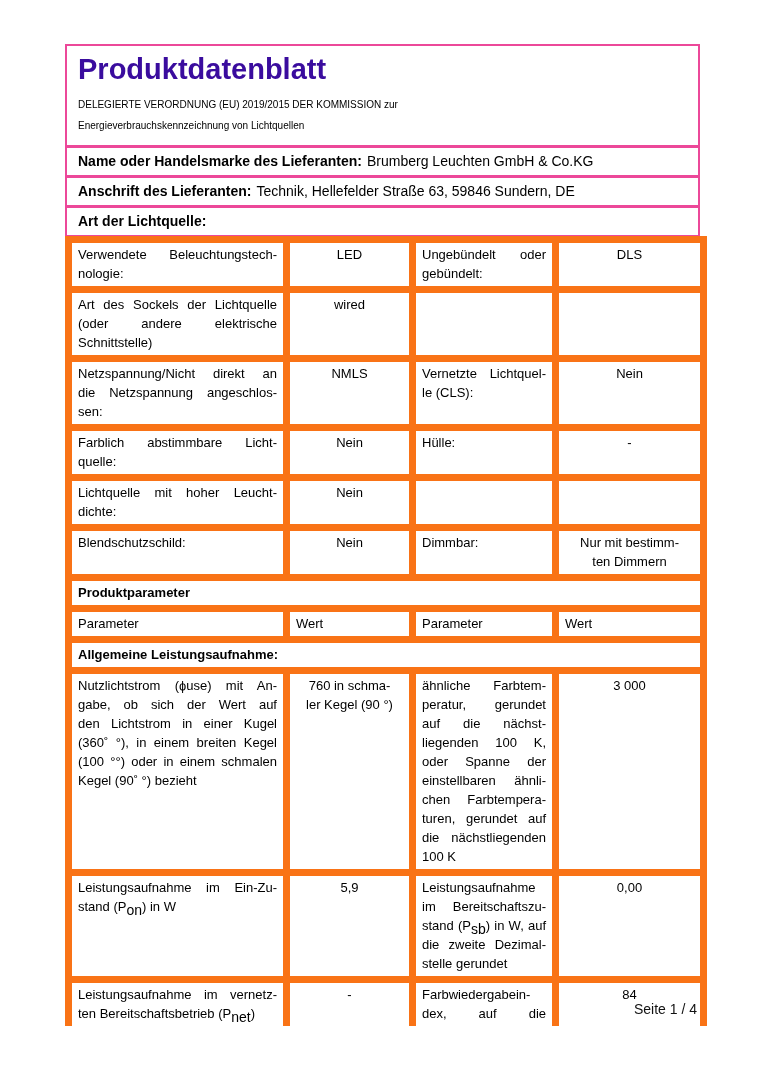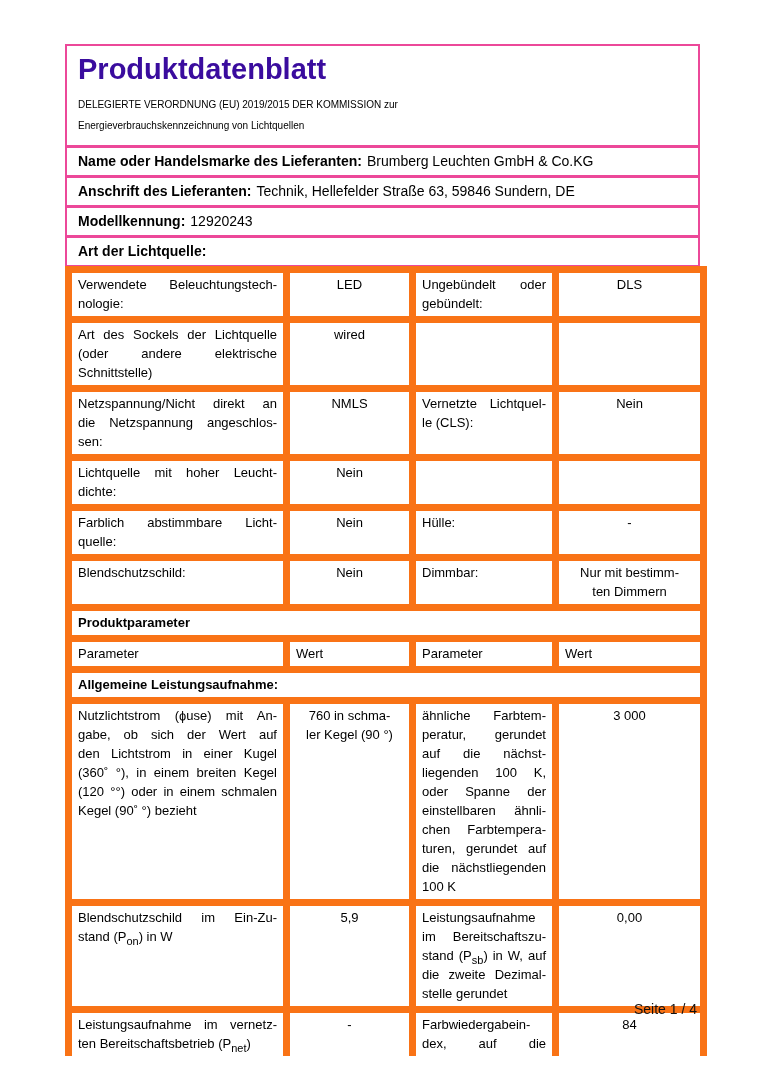--- a/index.html
+++ b/index.html
@@ -27,21 +27,21 @@
   }
   td.p{text-align:left;}
   td.p .jl{text-align:justify;text-align-last:justify;}
   td.p .ll{text-align:left;}
   td.v{text-align:center;white-space:pre-line;}
   td.sect{text-align:left;font-weight:bold;}
   tr.h40{height:40px;}tr.h65{height:47px;}tr.h60{height:60px;}tr.h38{height:38px;margin-left:35px;}
   tr.h22{height:22px;}tr.h26{height:26px;}
   tr.h76{height:76px;}tr.h188{height:188px;}tr.h97{height:97px;}
   tr.cut td{border-bottom:none;}
-  sub{font-size:11px;line-height:0;}
+  sub{font-size:14px;line-height:0;}
 
   .footer{position:absolute;top:1001px;left:65px;width:632px;text-align:right;font-size:14px;color:#111;}
 </style>
 </head>
 <body>
 
 <div class="doc">
 
   <div class="box title-box">
     <h1>Produktdatenblatt</h1>
@@ -49,23 +49,20 @@
       <div>DELEGIERTE VERORDNUNG (EU) 2019/2015 DER KOMMISSION zur</div>
       <div>Energieverbrauchskennzeichnung von Lichtquellen</div>
     </div>
   </div>
 
   <div class="box info-row">
     <span class="lbl">Name oder Handelsmarke des Lieferanten:</span><span class="val">Brumberg Leuchten GmbH &amp; Co.KG</span>
   </div>
   <div class="box info-row">
     <span class="lbl">Anschrift des Lieferanten:</span><span class="val">Technik, Hellefelder Straße 63, 59846 Sundern, DE</span>
-  </div>
-  <div class="box info-row">
-    <span class="lbl">Modellkennung:</span><span class="val">12920243</span>
   </div>
   <div class="box info-row">
     <span class="lbl">Art der Lichtquelle:</span><span class="val"></span>
   </div>
 
   <table class="ds">
     <colgroup>
         <col style="width:218px">
         <col style="width:126px">
         <col style="width:143px">
@@ -105,39 +102,39 @@
           </td>
       <td class="v">NMLS</td>
       <td class="p lines">
             <div class="jl">Vernetzte Lichtquel-</div>
             <div class="ll">le (CLS):</div>
           </td>
       <td class="v">Nein</td>
     </tr>
     <tr class="h40">
       <td class="p lines">
+            <div class="jl">Farblich abstimmbare Licht-</div>
+            <div class="ll">quelle:</div>
+          </td>
+      <td class="v">Nein</td>
+      <td class="p lines">
+            <div class="ll">Hülle:</div>
+          </td>
+      <td class="v">-</td>
+    </tr>
+    <tr class="h40">
+      <td class="p lines">
             <div class="jl">Lichtquelle mit hoher Leucht-</div>
             <div class="ll">dichte:</div>
           </td>
       <td class="v">Nein</td>
       <td class="p lines">
             <div class="ll"></div>
           </td>
       <td class="v"></td>
-    </tr>
-    <tr class="h40">
-      <td class="p lines">
-            <div class="jl">Farblich abstimmbare Licht-</div>
-            <div class="ll">quelle:</div>
-          </td>
-      <td class="v">Nein</td>
-      <td class="p lines">
-            <div class="ll">Hülle:</div>
-          </td>
-      <td class="v">-</td>
     </tr>
     <tr class="h38">
       <td class="p lines">
             <div class="ll">Blendschutzschild:</div>
           </td>
       <td class="v">Nein</td>
       <td class="p lines">
             <div class="ll">Dimmbar:</div>
           </td>
       <td class="v">Nur mit bestimm-
@@ -156,42 +153,42 @@
     <tr class="h22">
       <td class="sect" colspan="4">Allgemeine Leistungsaufnahme:</td>
     </tr>
 
     <tr class="h188">
       <td class="p lines">
             <div class="jl">Nutzlichtstrom (ɸuse) mit An-</div>
             <div class="jl">gabe, ob sich der Wert auf</div>
             <div class="jl">den Lichtstrom in einer Kugel</div>
             <div class="jl">(360˚ °), in einem breiten Kegel</div>
-            <div class="jl">(120 °°) oder in einem schmalen</div>
+            <div class="jl">(100 °°) oder in einem schmalen</div>
             <div class="ll">Kegel (90˚ °) bezieht</div>
           </td>
       <td class="v">760 in schma-
 ler Kegel (90 °)</td>
       <td class="p lines">
             <div class="jl">ähnliche Farbtem-</div>
             <div class="jl">peratur, gerundet</div>
             <div class="jl">auf die nächst-</div>
             <div class="jl">liegenden 100 K,</div>
             <div class="jl">oder Spanne der</div>
             <div class="jl">einstellbaren ähnli-</div>
             <div class="jl">chen Farbtempera-</div>
             <div class="jl">turen, gerundet auf</div>
             <div class="jl">die nächstliegenden</div>
             <div class="ll">100 K</div>
           </td>
       <td class="v">3 000</td>
     </tr>
     <tr class="h97">
       <td class="p lines">
-            <div class="jl">Blendschutzschild im Ein-Zu-</div>
+            <div class="jl">Leistungsaufnahme im Ein-Zu-</div>
             <div class="ll">stand (P<sub>on</sub>) in W</div>
           </td>
       <td class="v">5,9</td>
       <td class="p lines">
             <div class="jl">Leistungsaufnahme</div>
             <div class="jl">im Bereitschaftszu-</div>
             <div class="jl">stand (P<sub>sb</sub>) in W, auf</div>
             <div class="jl">die zweite Dezimal-</div>
             <div class="ll">stelle gerundet</div>
           </td>

